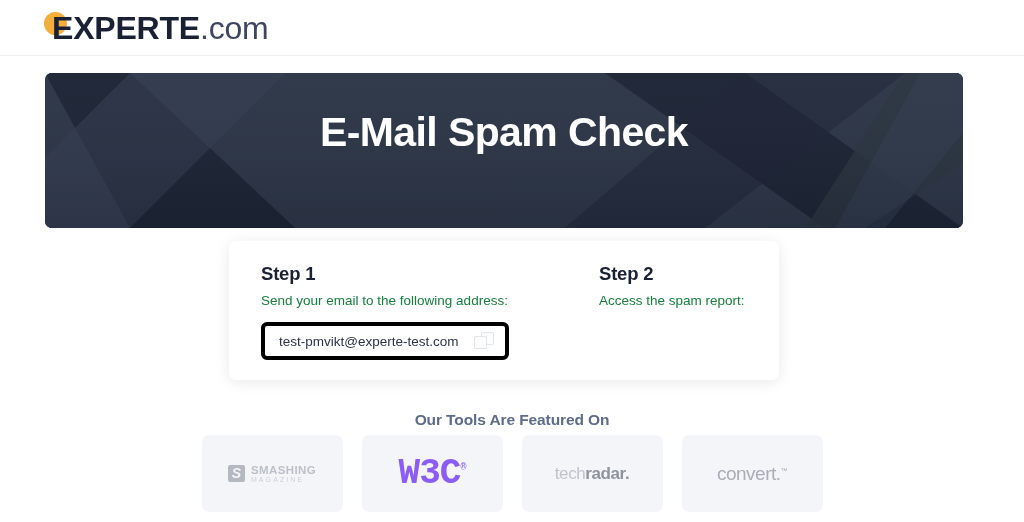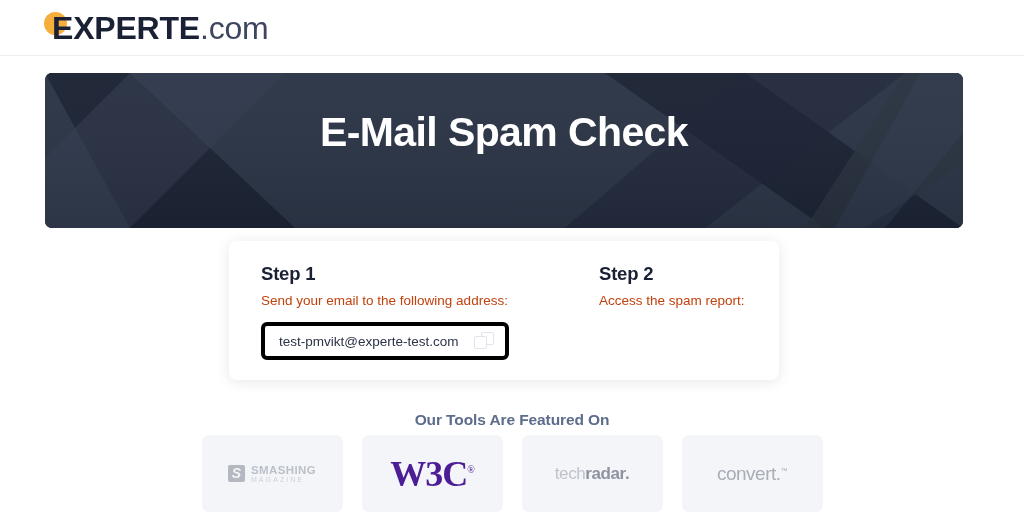--- a/index.html
+++ b/index.html
@@ -157,21 +157,21 @@
 
   .step-title {
     font-size: 18.5px;
     font-weight: 700;
     color: #1b2135;
     letter-spacing: -0.2px;
     margin-bottom: 8px;
   }
   .step-sub {
     font-size: 13.5px;
-    color: #c2410c;
+    color: #15803d;
     margin-bottom: 14px;
   }
 
   .email-box {
     width: 248px;
     height: 38px;
     border: 4px solid #000000;
     border-radius: 6px;
     display: flex;
     align-items: center;
@@ -265,24 +265,24 @@
   }
   .bm-smashing .sm-txt { line-height: 1.05; }
   .bm-smashing .sm-l1 {
     font-size: 11.5px; font-weight: 700; letter-spacing: .4px; color: #9aa0ab;
   }
   .bm-smashing .sm-l2 {
     font-size: 7px; letter-spacing: 2.1px; color: #b4b9c3;
   }
 
   .bm-w3c {
-    font-family: Liberation Serif, serif;
+    font-family: Liberation Mono, monospace;
     font-size: 36px;
     font-weight: 700;
-    color: #4c1d95;
+    color: #8b5cf6;
     letter-spacing: -1px;
     position: relative;
   }
   .bm-w3c sup { font-size: 10px; font-weight: 400; top: -1.2em; }
 
   .bm-techradar { font-size: 17px; letter-spacing: -0.4px; }
   .bm-techradar .tr-a { color: #bfc3cb; font-weight: 400; }
   .bm-techradar .tr-b { color: #8e939d; font-weight: 700; }
 
   .bm-convert {

